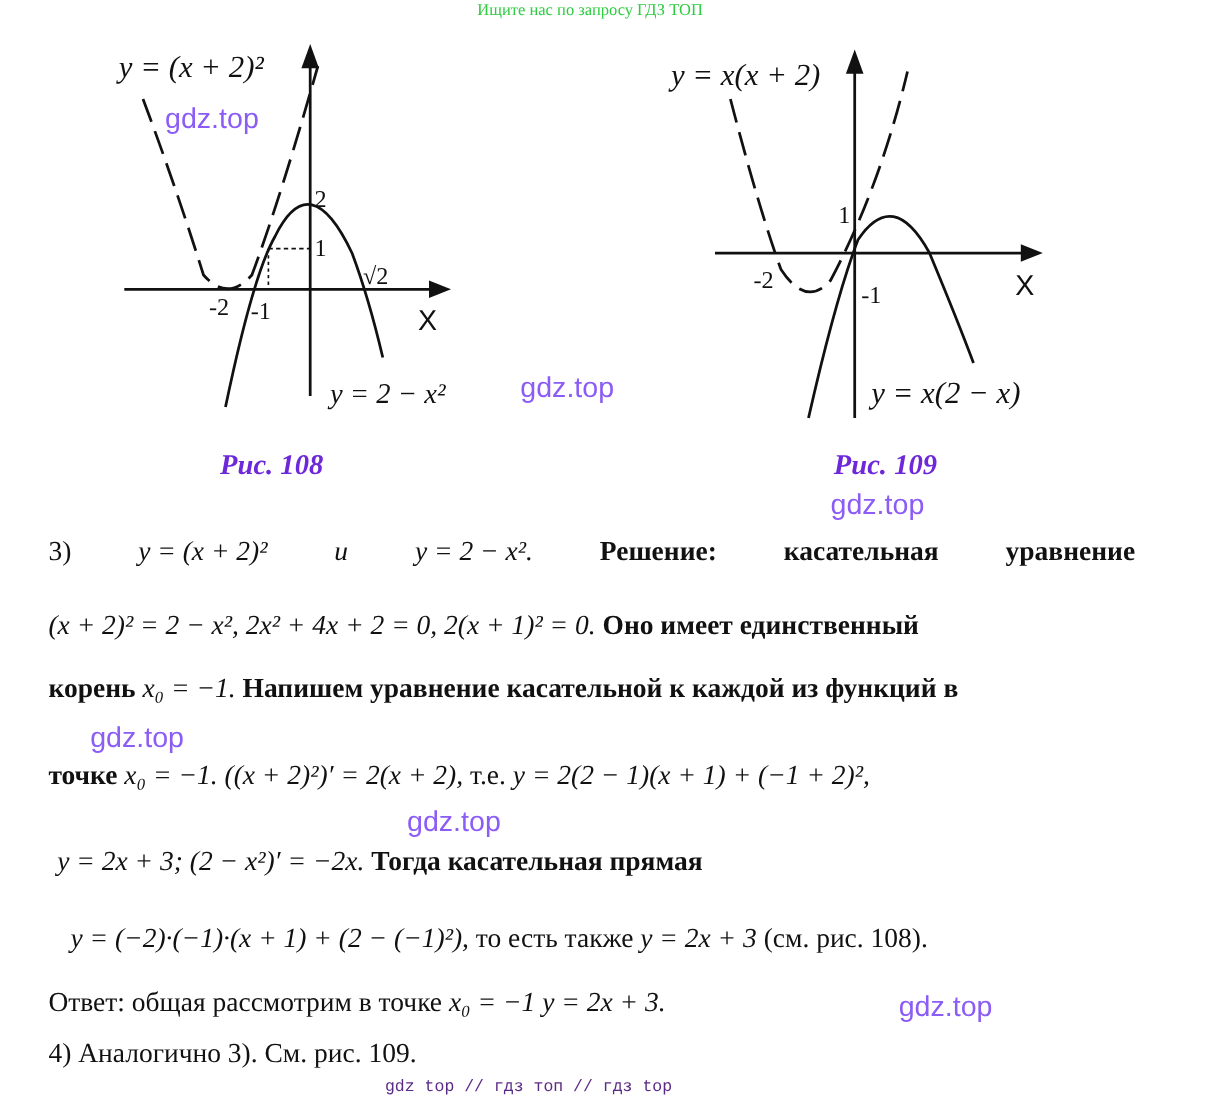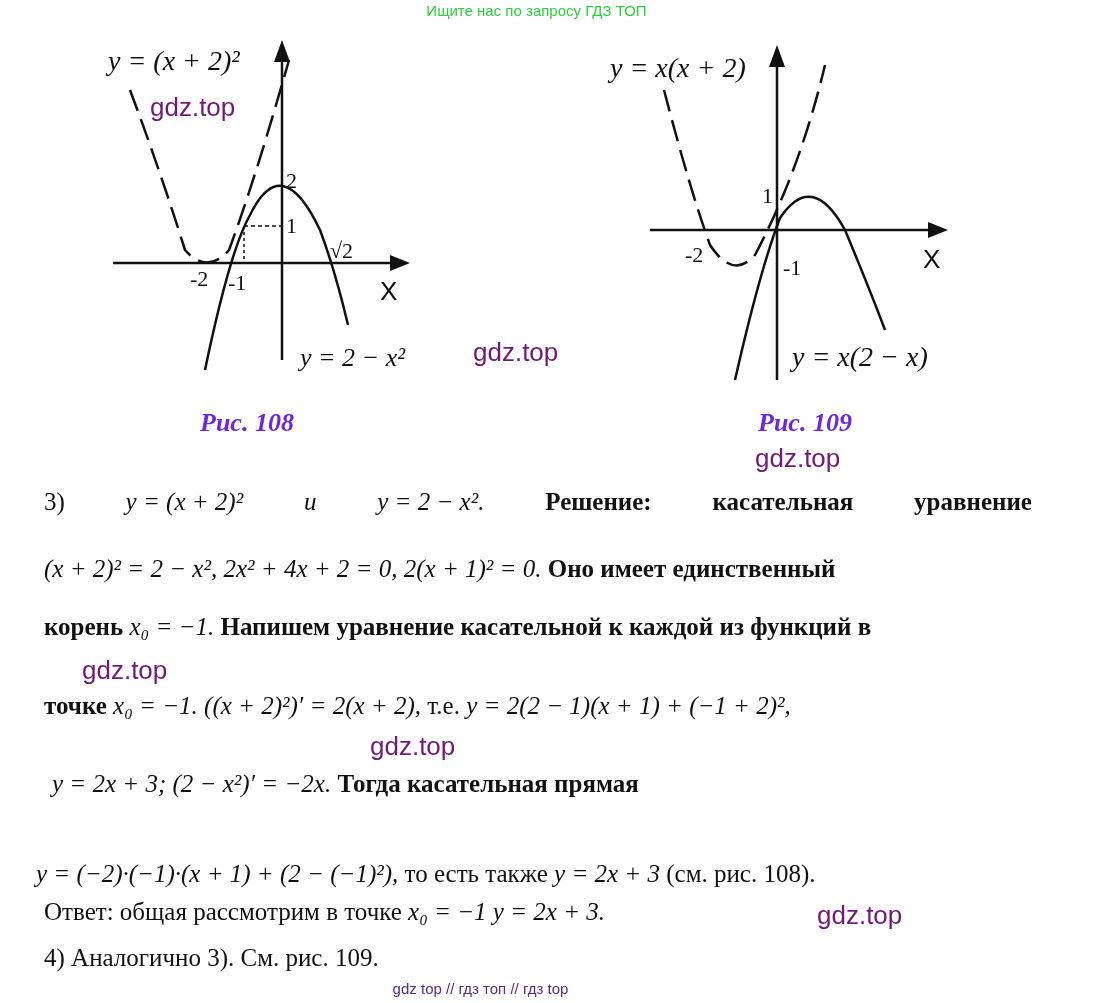--- a/index.html
+++ b/index.html
@@ -1,19 +1,19 @@
 <!DOCTYPE html>
 <html><head>
 <meta charset="utf-8">
 <style>
   html,body{margin:0;padding:0;background:#ffffff;}
   body{width:1097px;height:1003px;position:relative;overflow:hidden;font-family:"Liberation Serif",serif;color:#111;}
-  .wm-top{position:absolute;top:2px;left:0;width:1073px;text-align:center;font-family:Liberation Sans, sans-serif;font-size:15px;color:#2ecc40;}
-  .wm-bottom{position:absolute;top:980px;left:0;width:961px;text-align:center;font-family:Liberation Sans, sans-serif;font-size:15px;color:#5b2a86;}
-  .wm{position:absolute;font-family:"Liberation Sans",sans-serif;font-size:26px;color:#701a75;}
+  .wm-top{position:absolute;top:2px;left:0;width:1073px;text-align:center;font-family:Liberation Serif, serif;font-size:15px;color:#2ecc40;}
+  .wm-bottom{position:absolute;top:980px;left:0;width:961px;text-align:center;font-family:Liberation Mono, monospace;font-size:15px;color:#5b2a86;}
+  .wm{position:absolute;font-family:"Liberation Sans",sans-serif;font-size:26px;color:#8b5cf6;}
   .fig{position:absolute;}
   .caption{position:absolute;font-family:"Liberation Serif",serif;font-style:italic;font-weight:bold;font-size:26px;color:#6d28d9;}
   .line{position:absolute;left:44px;font-size:25px;font-weight:bold;white-space:nowrap;color:#111;}
   .m{font-style:italic;font-weight:normal;font-family:"Liberation Serif",serif;}
   .mn{font-weight:normal;font-family:"Liberation Serif",serif;}
   .justify{display:flex;justify-content:space-between;width:988px;}
 </style>
 </head>
 <body>
 
@@ -101,21 +101,21 @@
   <span class="mn">т.е.</span>
   <span class="m">y = 2(2 − 1)(x + 1) + (−1 + 2)²,</span>
 </div>
 <div class="wm" style="left:370px;top:731px;">gdz.top</div>
 
 <div class="line" style="top:770px;left:52px;">
   <span class="m">y = 2x + 3;  (2 − x²)′ = −2x.</span>
   <span>Тогда касательная прямая</span>
 </div>
 
-<div class="line" style="top:840px;left:36px;margin-top:20px;">
+<div class="line" style="top:840px;left:64px;">
   <span class="m">y = (−2)·(−1)·(x + 1) + (2 − (−1)²),</span>
   <span class="mn">то есть также</span>
   <span class="m">y = 2x + 3</span>
   <span class="mn">(см. рис. 108).</span>
 </div>
 
 <div class="line" style="top:898px;">
   <span class="mn">Ответ: общая рассмотрим в точке</span>
   <span class="m">x₀ = −1</span>
   <span class="m">y = 2x + 3.</span>

